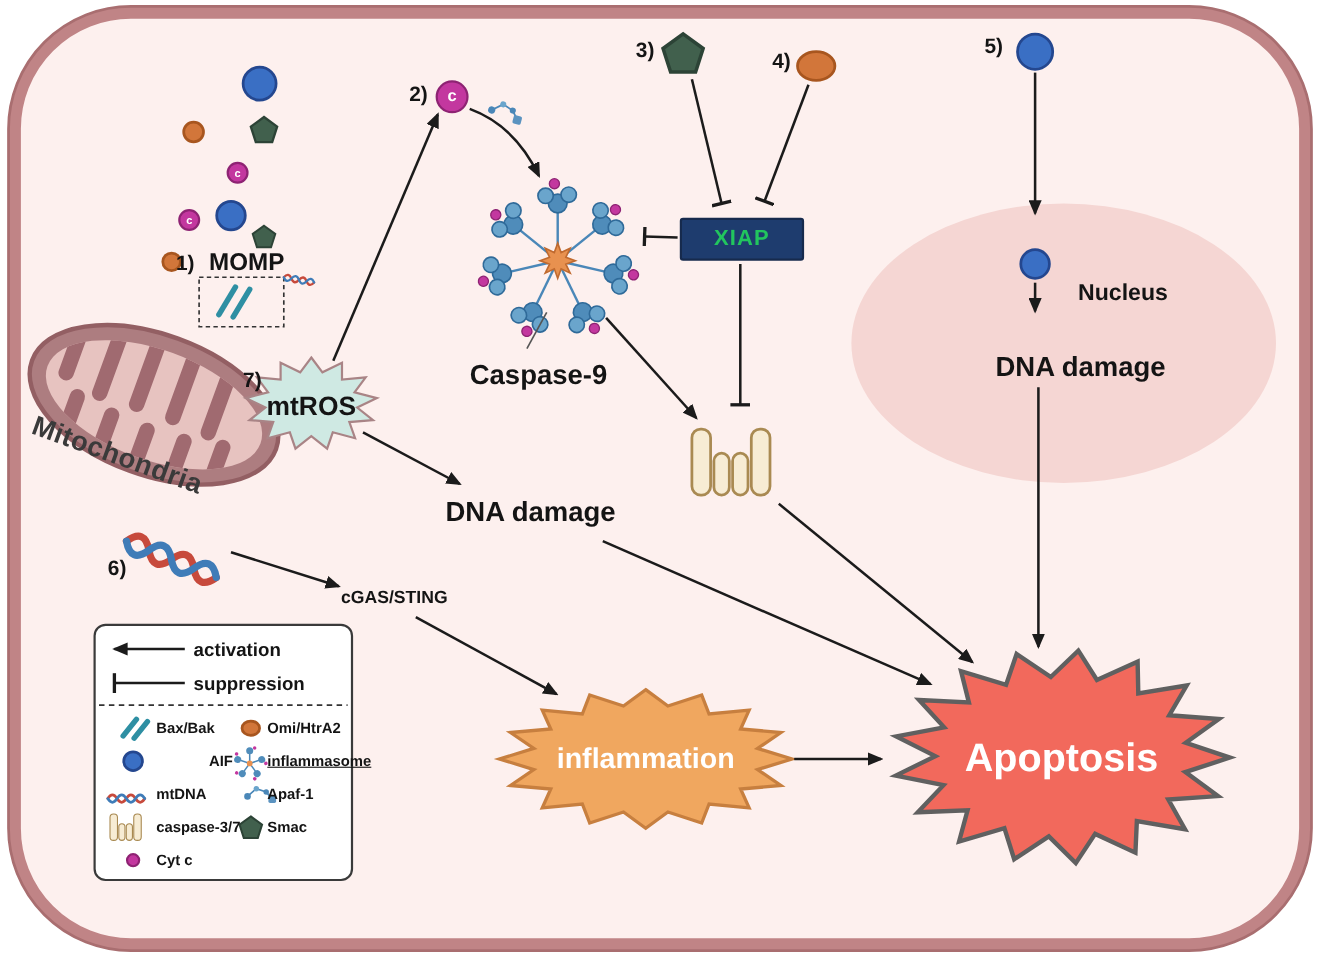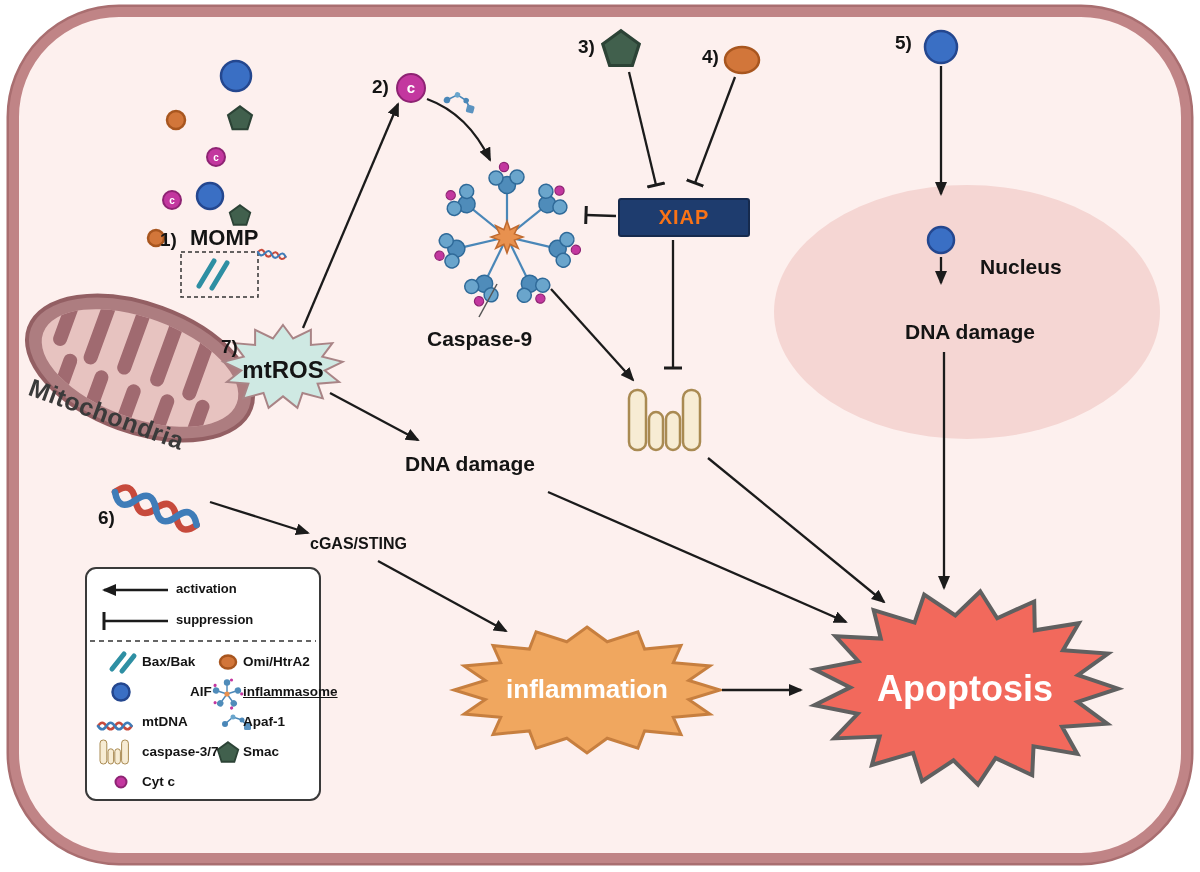--- a/index.html
+++ b/index.html
@@ -28,32 +28,32 @@
   .arrow { stroke:#1b1b1b; stroke-width:2.3; fill:none; }
   .thinline { stroke:#555; stroke-width:1.5; fill:none; }
   .dashedbox { fill:none; stroke:#333; stroke-width:1.5; stroke-dasharray:4,3; }
   .legendbox { fill:#ffffff; stroke:#3a3a3a; stroke-width:2; }
   .divider { stroke:#333; stroke-width:1.5; stroke-dasharray:5,4; }
   .svgtxt { fill:#ffffff; font-family:"Liberation Sans",sans-serif; font-weight:bold; text-anchor:middle; }
 
   
   .lbl { position:absolute; color:#141414; white-space:nowrap; z-index:3; }
   .step { font-size:19px; font-weight:600; }
-  .big  { font-size:21px; font-weight:700; }
+  .big  { font-size:25px; font-weight:700; }
   .momp { font-size:22px; font-weight:800; }
   .mito-lbl { font-size:25px; font-weight:800; color:#3a3a3a; transform:rotate(20deg); transform-origin:left center; letter-spacing:0.5px; }
   .mtros-lbl { font-size:24px; font-weight:700; width:100px; text-align:center; }
   .cytc-big { width:28px; height:28px; line-height:28px; text-align:center; font-size:15px; font-weight:700; color:#fff; }
-  .xiap-box { position:absolute; left:618px; top:198px; width:132px; height:39px; background:var(--xiap-fill,#1e3c6e); border:2px solid #162a4d; border-radius:3px; display:flex; align-items:center; justify-content:center; color:#f97316; font-size:20px; font-weight:700; letter-spacing:1px; z-index:3; }
+  .xiap-box { position:absolute; left:618px; top:198px; width:113px; height:39px; background:var(--xiap-fill,#1e3c6e); border:2px solid #162a4d; border-radius:3px; display:flex; align-items:center; justify-content:center; color:#22c55e; font-size:20px; font-weight:700; letter-spacing:1px; z-index:3; }
   .nucleus-lbl { font-size:21px; font-weight:700; }
   .burst-lbl { text-align:center; color:#fff; z-index:3; }
   .inflam-lbl { left:477px; top:674px; width:220px; font-size:26px; font-weight:700; }
   .apop-lbl { left:840px; top:668px; width:250px; font-size:36px; font-weight:800; }
   .lgd { font-size:13.5px; font-weight:700; }
-  .lgd-key { font-size:13px; font-weight:600; }
+  .lgd-key { font-size:17px; font-weight:600; }
 </style>
 </head>
 <body>
 
 <div class="canvas">
 
   <svg class="layer" width="1200" height="872" viewBox="0 0 1200 872">
     <defs>
       <marker id="arrowhead" markerUnits="userSpaceOnUse" markerWidth="14" markerHeight="12" viewBox="0 0 14 12" refX="12" refY="6" orient="auto">
         <path d="M0,0 L14,6 L0,12 Z" fill="#1b1b1b"></path>

